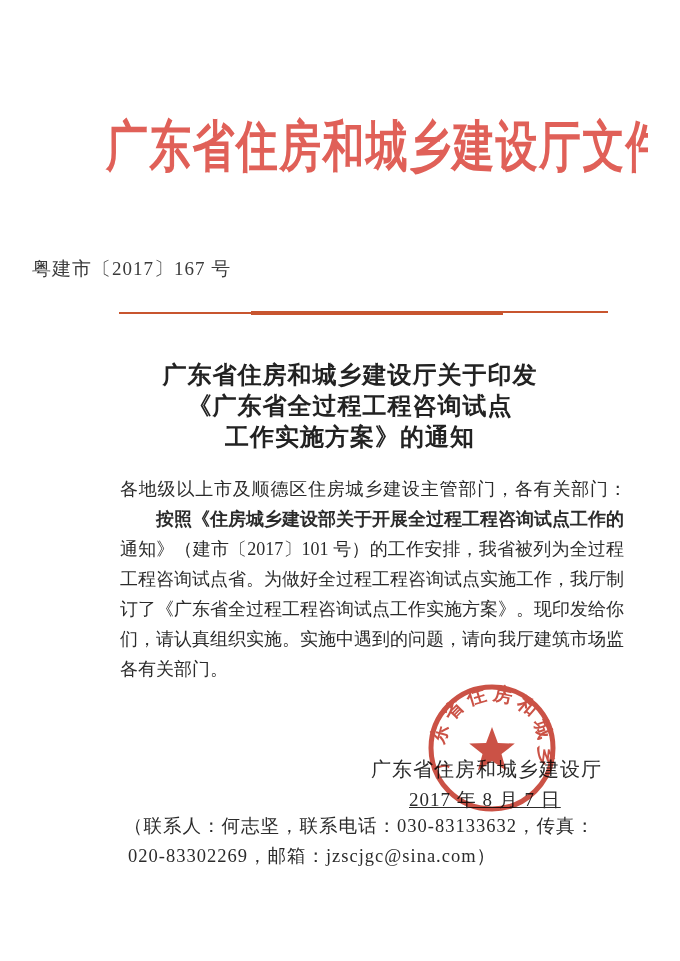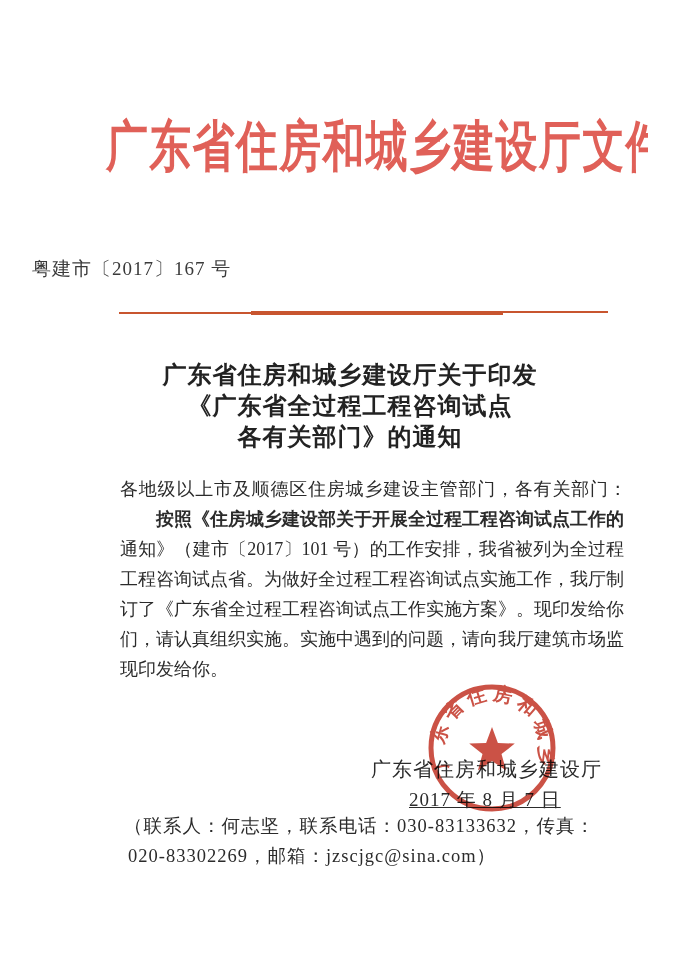--- a/index.html
+++ b/index.html
@@ -125,31 +125,31 @@
 
   <div class="red-line">
     <span class="seg s1"></span>
     <span class="seg s2"></span>
     <span class="seg s3"></span>
   </div>
 
   <div class="doc-title">
     <div>广东省住房和城乡建设厅关于印发</div>
     <div>《广东省全过程工程咨询试点</div>
-    <div>各有关部门》的通知</div>
+    <div>工作实施方案》的通知</div>
   </div>
 
   <div class="doc-body">
     <div class="line salut">各地级以上市及顺德区住房城乡建设主管部门，各有关部门：</div>
     <div class="just indent">按照《住房城乡建设部关于开展全过程工程咨询试点工作的</div>
     <div class="just">通知》（建市〔2017〕101 号）的工作安排，我省被列为全过程</div>
     <div class="just">工程咨询试点省。为做好全过程工程咨询试点实施工作，我厅制</div>
     <div class="just">订了《广东省全过程工程咨询试点工作实施方案》。现印发给你</div>
     <div class="just">们，请认真组织实施。实施中遇到的问题，请向我厅建筑市场监</div>
-    <div class="line">现印发给你。</div>
+    <div class="line">各有关部门。</div>
   </div>
 
   <div class="signature">广东省住房和城乡建设厅</div>
 
   <div class="sign-date">2017 年 8 月 7 日</div>
 
   <div class="contact-1">（联系人：何志坚，联系电话：030-83133632，传真：</div>
 
   <div class="contact-2">020-83302269，邮箱：jzscjgc@sina.com）</div>
 

